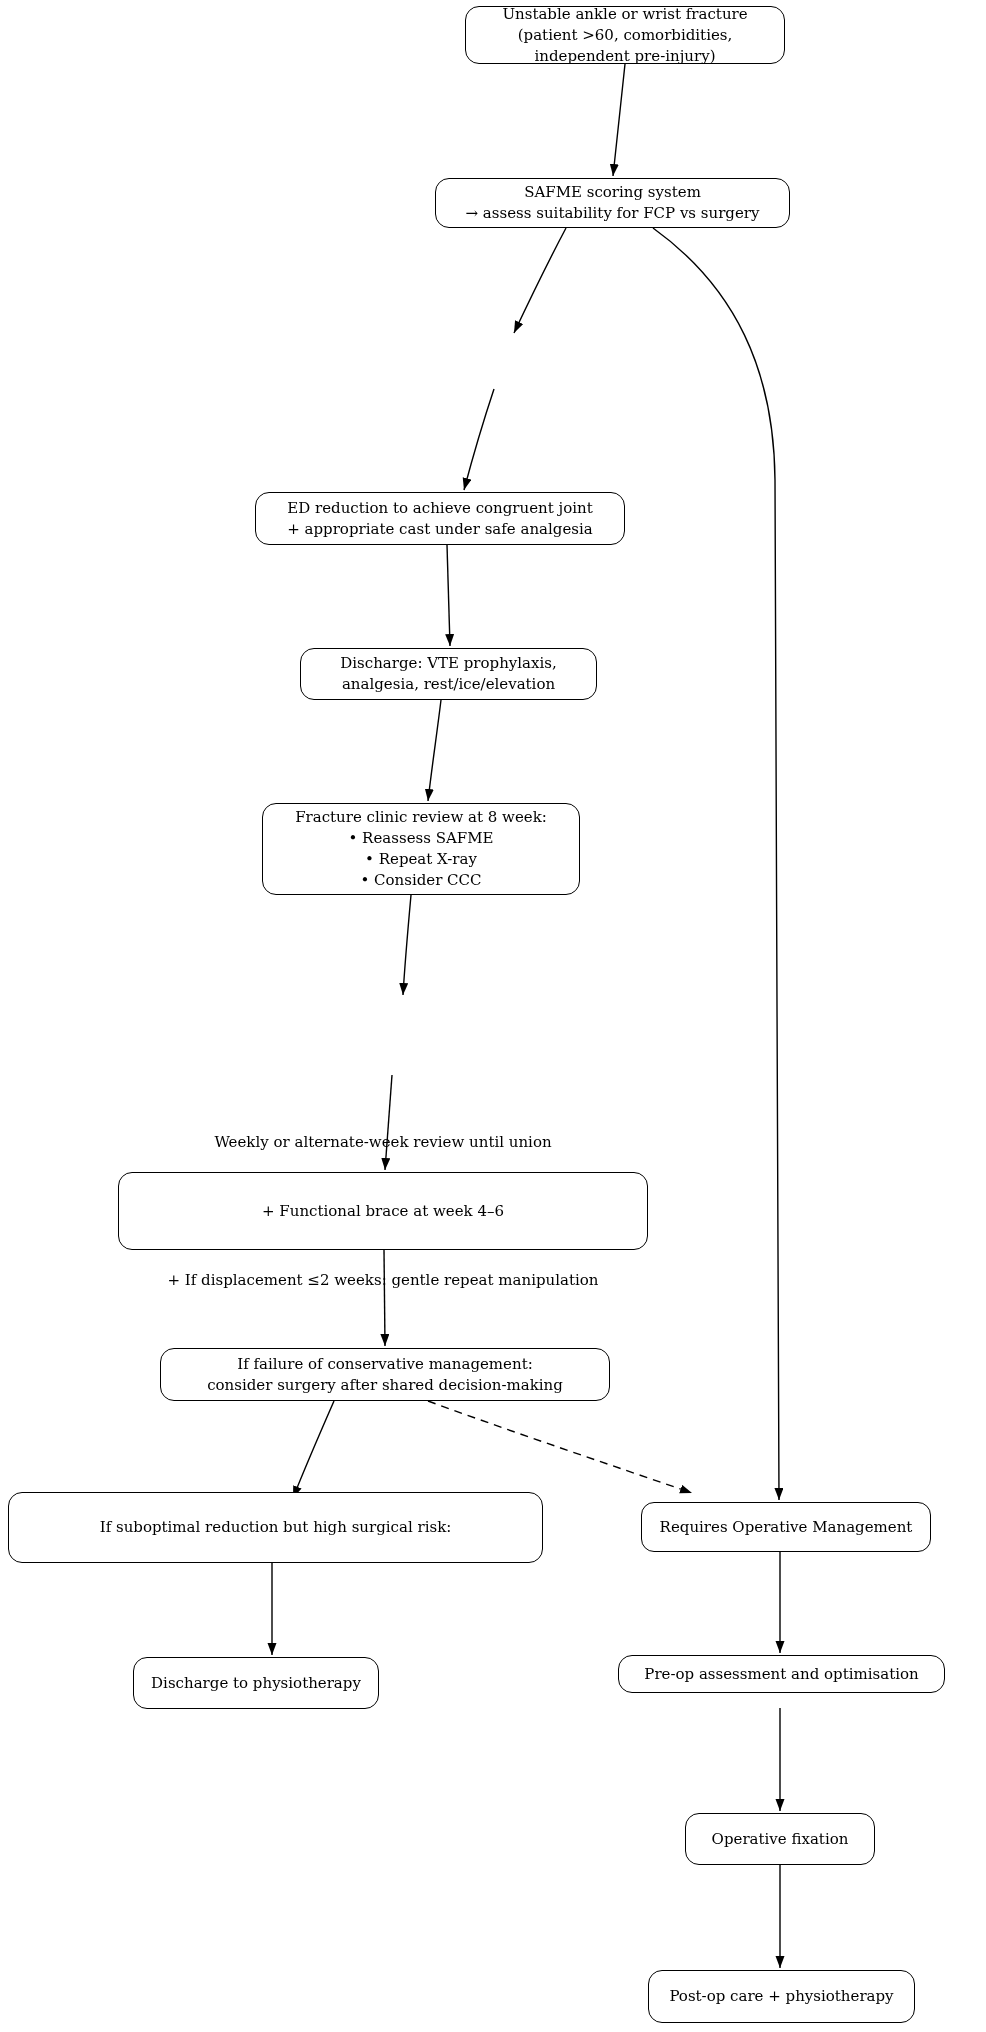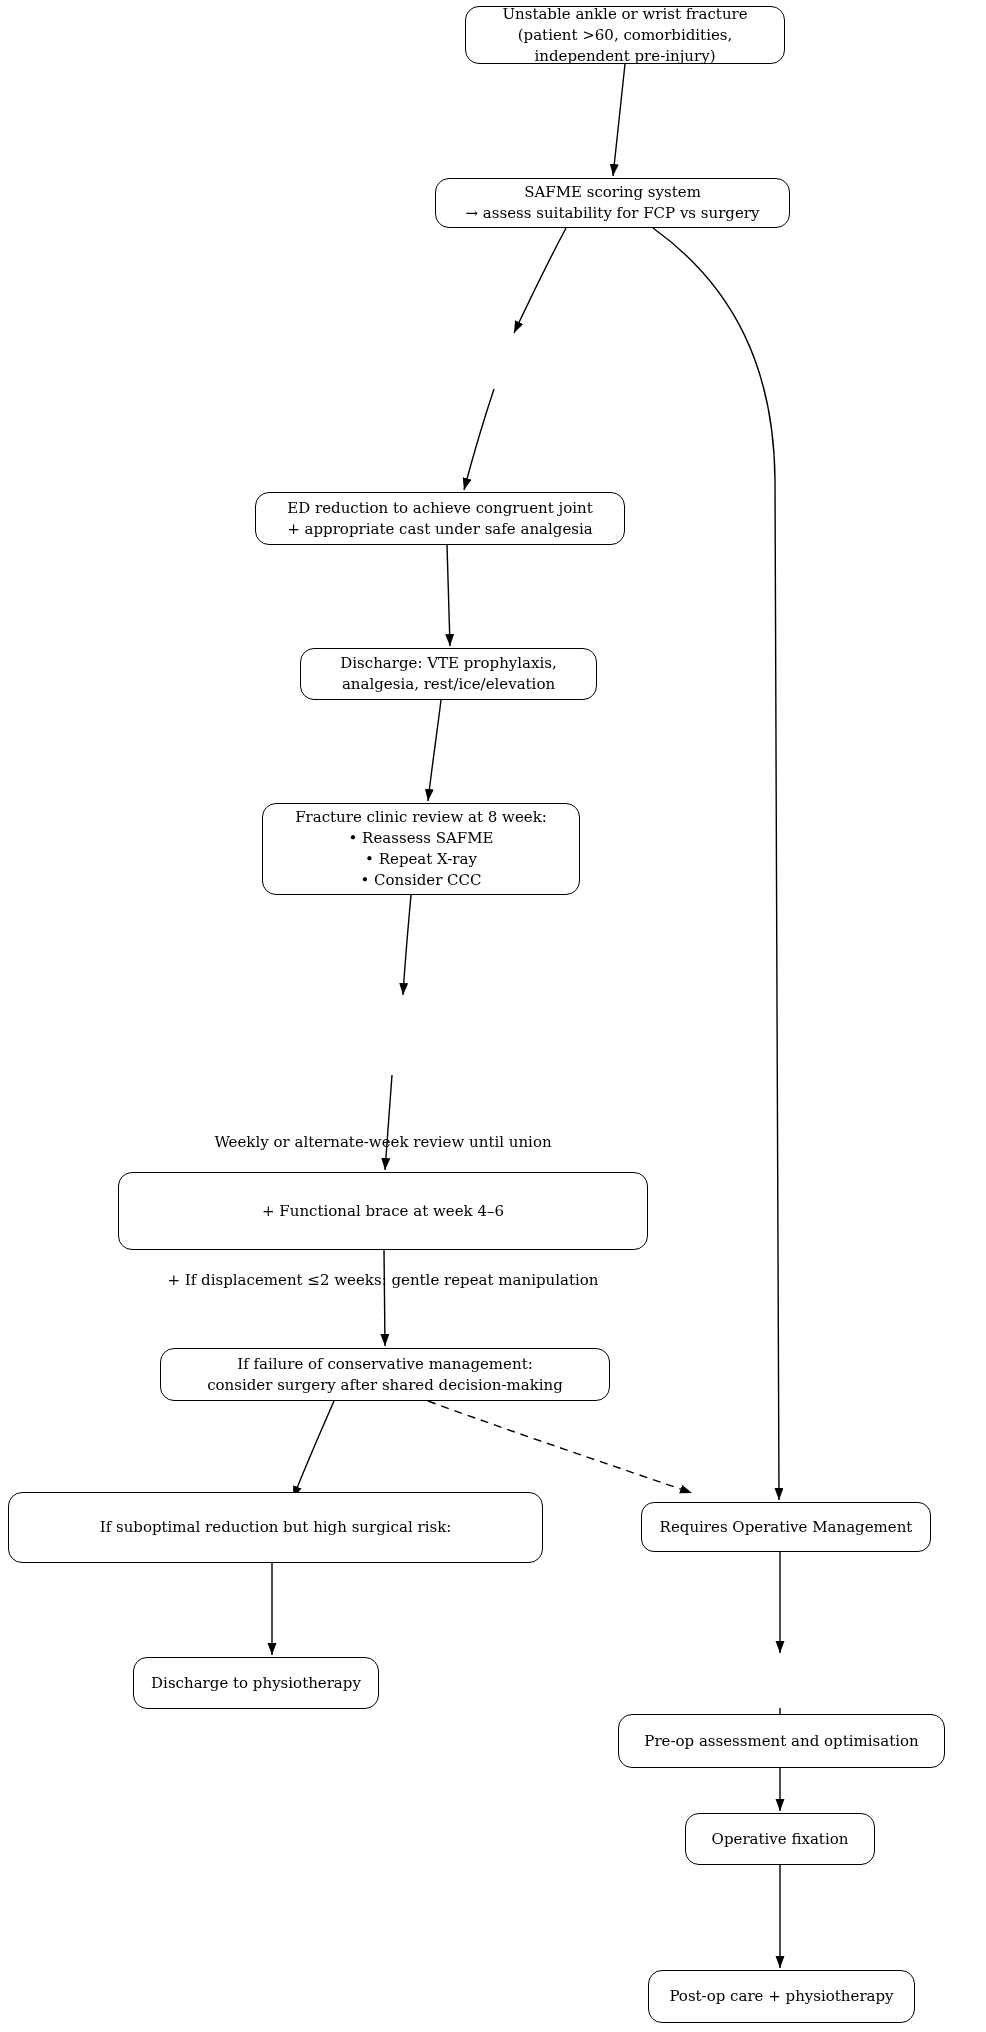--- a/index.html
+++ b/index.html
@@ -116,21 +116,21 @@
   </div>
 
   <div class="node" style="left:641px; top:1502px; width:290px; height:50px;border-radius:13px;">
     <div class="ln">Requires Operative Management</div>
   </div>
 
   <div class="node" style="left:133px; top:1657px; width:246px; height:52px;">
     <div class="ln">Discharge to physiotherapy</div>
   </div>
 
-  <div class="node" style="left:618px; top:1714px; width:327px; height:54px;">
+  <div class="node" style="left:618px; top:1655px; width:327px; height:38px;">
     <div class="ln">Pre-op assessment and optimisation</div>
   </div>
 
   <div class="node" style="left:685px; top:1813px; width:190px; height:52px;">
     <div class="ln">Operative fixation</div>
   </div>
 
   <div class="node" style="left:648px; top:1970px; width:267px; height:53px;">
     <div class="ln">Post-op care + physiotherapy</div>
   </div>

